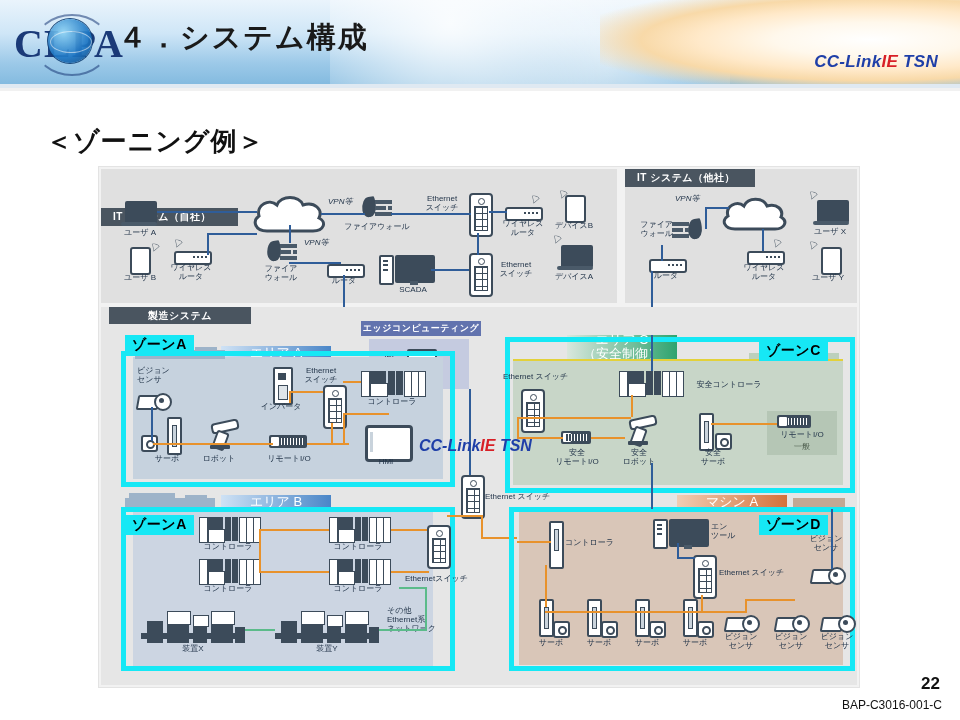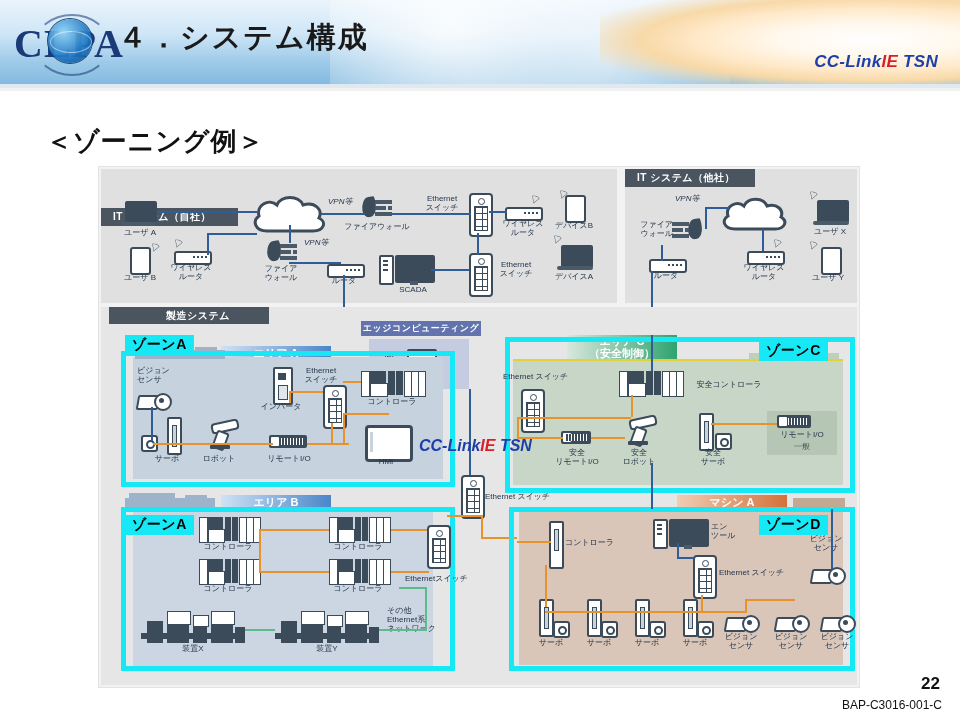--- a/index.html
+++ b/index.html
@@ -125,21 +125,21 @@
   .machine{position:absolute;width:100px;height:36px;}
   .machine .blk{position:absolute;bottom:0;background:#3c4b5a;}
   .machine .top{position:absolute;background:#fff;border:1.5px solid #3c4b5a;}
 
   .ipc{position:absolute;width:26px;height:22px;background:#fff;border:2px solid #3c4b5a;border-radius:2px;}
 
   .zone{position:absolute;border:5px solid #16e8f5;box-sizing:border-box;}
   .zone-label{position:absolute;background:#16e8f5;color:#000;font-size:14px;font-weight:bold;
     padding:1px 7px;letter-spacing:.5px;z-index:6;}
 
-  .area-hdr{position:absolute;font-size:11px;color:#fff;display:flex;align-items:center;justify-content:center;font-weight:bold;}
+  .area-hdr{position:absolute;font-size:13px;color:#fff;display:flex;align-items:center;justify-content:center;}
 
   .wm-cclink{position:absolute;font-size:16px;font-weight:bold;font-style:italic;color:#1f3fa8;white-space:nowrap;z-index:7;}
   .wm-cclink .ie{color:#d81f26;}
 
   .footer-page{position:absolute;right:20px;top:674px;font-size:17px;font-weight:bold;color:#111;}
   .footer-code{position:absolute;right:18px;top:698px;font-size:12px;color:#111;}
 </style>
 </head>
 <body>
 
@@ -284,21 +284,21 @@
   <div class="lbl" style="left:704px;top:107px;width:50px;">ユーザ Y</div>
 
   <div class="w" style="left:606px;top:40px;width:2px;height:22px;"></div>
   <div class="w" style="left:606px;top:40px;width:24px;height:2px;"></div>
   <div class="w" style="left:562px;top:78px;width:2px;height:16px;"></div>
   <div class="w" style="left:663px;top:62px;width:2px;height:22px;"></div>
   <div class="w" style="left:552px;top:104px;width:2px;height:66px;"></div>
   <div class="w" style="left:552px;top:168px;width:2px;height:40px;"></div>
 
   <div class="panel" style="left:2px;top:140px;width:756px;height:378px;background:#e6e6e6;"></div>
-  <div class="panel-hdr" style="left:10px;top:140px;width:142px;height:17px;padding-left:18px;justify-content:center;">製造システム</div>
+  <div class="panel-hdr" style="left:10px;top:140px;width:142px;height:17px;padding-left:0;justify-content:center;">製造システム</div>
 
   <div class="panel" style="left:270px;top:172px;width:100px;height:50px;background:#c5cbe0;"></div>
   <div class="panel-hdr" style="left:262px;top:154px;width:120px;height:15px;background:#6273ae;padding-left:0;justify-content:center;font-size:9px;">エッジコンピューティング</div>
   <div class="lbl" style="left:280px;top:186px;width:24px;">IPC</div>
   <div class="ipc" style="left:308px;top:182px;"></div>
 
   <div class="area-hdr" style="left:122px;top:179px;width:110px;height:14px;background:linear-gradient(90deg,#cfe2f5,#4a86c8);">エリア A</div>
   <div class="panel" style="left:34px;top:190px;width:310px;height:122px;background:#c6d2de;"></div>
   <div class="machine" style="left:36px;top:178px;width:90px;height:14px;">
     <div class="blk" style="left:0;bottom:0;width:90px;height:9px;background:#9db3c9;"></div>

